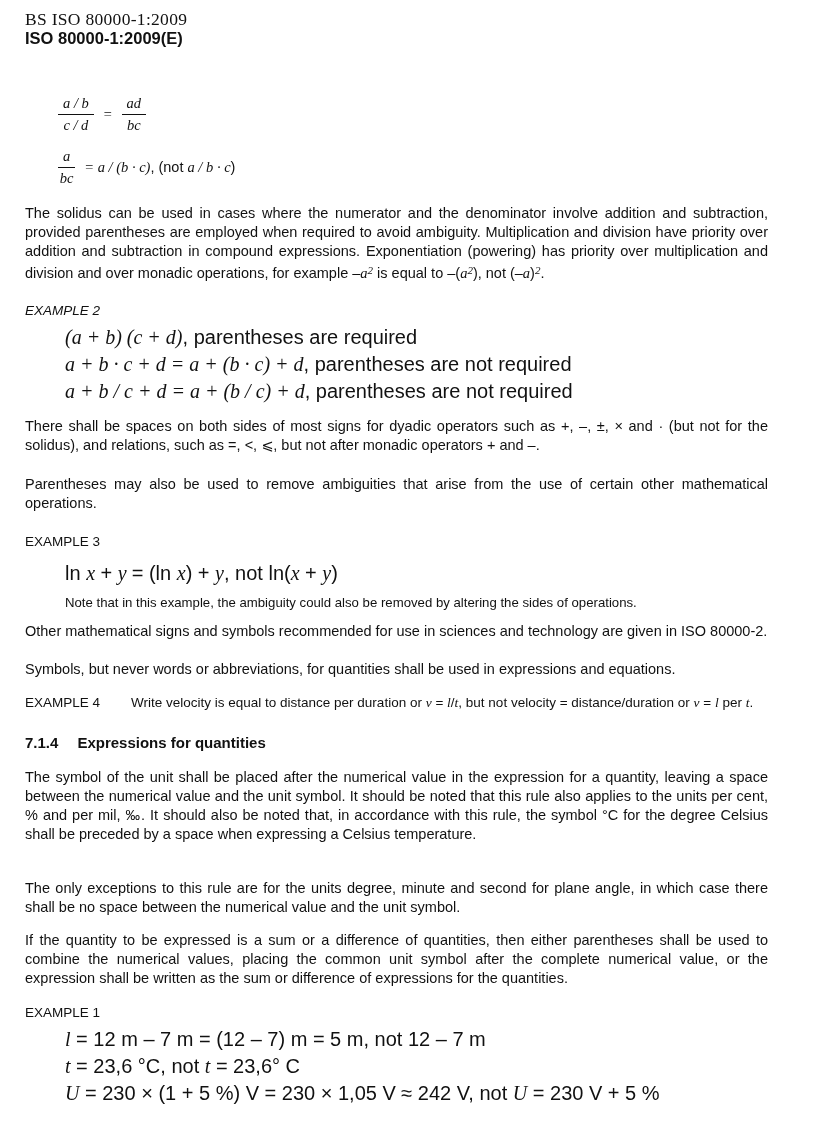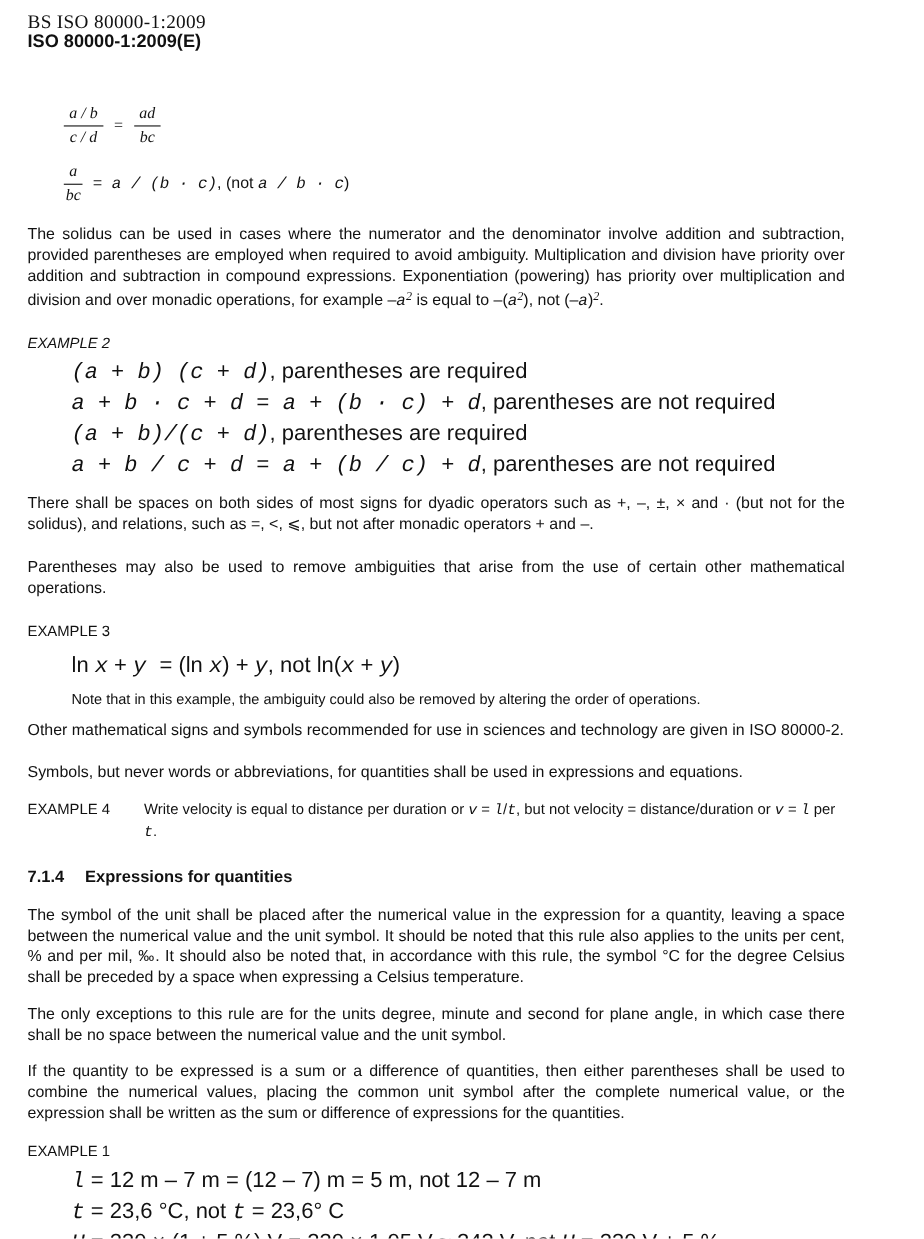--- a/index.html
+++ b/index.html
@@ -21,33 +21,33 @@
         font-family:"Liberation Serif","DejaVu Serif",serif; font-style:italic; font-size:14.5px; }
   .eq-1 { margin-top:47px; }
   .eq-2 { margin-top:14px; }
   .frac { display:inline-flex; flex-direction:column; text-align:center; }
   .frac .num { border-bottom:1px solid #111; padding:0 5px 2px; }
   .frac .den { padding-top:2px; }
   .eq .tail { font-style:normal; font-family:"Liberation Sans","DejaVu Sans",sans-serif; }
 
   
   .seg-t { }
-  .seg-m { font-family:Liberation Mono, monospace; font-style:italic;margin-top:32px; }
+  .seg-m { font-family:Liberation Serif, serif; font-style:italic;margin-top:32px; }
   .seg-sup { font-family:"Liberation Serif","DejaVu Serif",serif; font-style:italic;
              vertical-align:4px; font-size:11px; }
 
   
   .para { text-align:justify; line-height:19px; margin:0; }
   .p-solidus    { margin-top:17px; }
   .p-dyadic     { margin-top:16px; }
   .p-parens     { margin-top:20px; }
   .p-other      { margin-top:11px; }
   .p-symbols    { margin-top:19px; }
   .p-unit       { margin-top:16px; }
-  .p-exceptions { margin-top:14px; }
+  .p-exceptions { margin-top:35px; }
   .p-sum        { margin-top:14px; }
 
   
   .ex-label { font-size:13.5px; line-height:18px; }
   .ex2-label { margin-top:19px;font-style:italic; }
   .ex3-label { margin-top:20px; }
   .ex1-label { margin-top:16px; }
   .ex-line { margin-left:40px; margin-top:8px; line-height:19px; font-size:20px; }
   .ex3-formula { margin-top:13px; }
   .ex-note { margin-left:40px; margin-top:11px; font-size:13.2px; line-height:17px; }
@@ -87,30 +87,29 @@
       <span class="den">bc</span>
     </span>
     <span class="tail"><span class="seg-m">= a / (b · c)</span><span class="seg-t">, (not  </span><span class="seg-m">a / b · c</span><span class="seg-t">)</span></span>
   </div>
 
   <p class="para p-solidus"><span class="seg-t">The solidus can be used in cases where the numerator and the denominator involve addition and subtraction, provided parentheses are employed when required to avoid ambiguity. Multiplication and division have priority over addition and subtraction in compound expressions. Exponentiation (powering) has priority over multiplication and division and over monadic operations, for example –</span><span class="seg-m">a</span><span class="seg-sup">2</span><span class="seg-t"> is equal to –(</span><span class="seg-m">a</span><span class="seg-sup">2</span><span class="seg-t">), not (–</span><span class="seg-m">a</span><span class="seg-t">)</span><span class="seg-sup">2</span><span class="seg-t">.</span></p>
 
   <div class="ex-label ex2-label">EXAMPLE 2</div>
   <div class="ex-line"><span class="seg-m">(a + b) (c + d)</span><span class="seg-t">, parentheses are required</span></div>
   <div class="ex-line"><span class="seg-m">a + b · c + d = a + (b · c) + d</span><span class="seg-t">, parentheses are not required</span></div>
-  <div class="ex-line"><span class="seg-m">(a + b)/(c + d)</span><span class="seg-t">, parentheses are required</span></div>
   <div class="ex-line"><span class="seg-m">a + b / c + d = a + (b / c) + d</span><span class="seg-t">, parentheses are not required</span></div>
 
   <p class="para p-dyadic">There shall be spaces on both sides of most signs for dyadic operators such as +, –, ±, × and · (but not for the solidus), and relations, such as =, &lt;, ⩽, but not after monadic operators + and –.</p>
 
   <p class="para p-parens">Parentheses may also be used to remove ambiguities that arise from the use of certain other mathematical operations.</p>
 
   <div class="ex-label ex3-label">EXAMPLE 3</div>
   <div class="ex-line ex3-formula"><span class="seg-t">ln </span><span class="seg-m">x</span><span class="seg-t"> + </span><span class="seg-m">y </span><span class="seg-t">= (ln </span><span class="seg-m">x</span><span class="seg-t">) + </span><span class="seg-m">y</span><span class="seg-t">,  not  ln(</span><span class="seg-m">x</span><span class="seg-t"> + </span><span class="seg-m">y</span><span class="seg-t">)</span></div>
-  <div class="ex-note">Note that in this example, the ambiguity could also be removed by altering the order of operations.</div>
+  <div class="ex-note">Note that in this example, the ambiguity could also be removed by altering the sides of operations.</div>
 
   <p class="para p-other">Other mathematical signs and symbols recommended for use in sciences and technology are given in ISO 80000-2.</p>
 
   <p class="para p-symbols">Symbols, but never words or abbreviations, for quantities shall be used in expressions and equations.</p>
 
   <div class="ex4-row">
     <span class="ex-label">EXAMPLE 4</span>
     <span class="ex4-text"><span class="seg-t">Write velocity is equal to distance per duration or </span><span class="seg-m">v</span><span class="seg-t"> = </span><span class="seg-m">l</span><span class="seg-t">/</span><span class="seg-m">t</span><span class="seg-t">, but not velocity = distance/duration or </span><span class="seg-m">v</span><span class="seg-t"> = </span><span class="seg-m">l</span><span class="seg-t"> per </span><span class="seg-m">t</span><span class="seg-t">.</span></span>
   </div>
 

